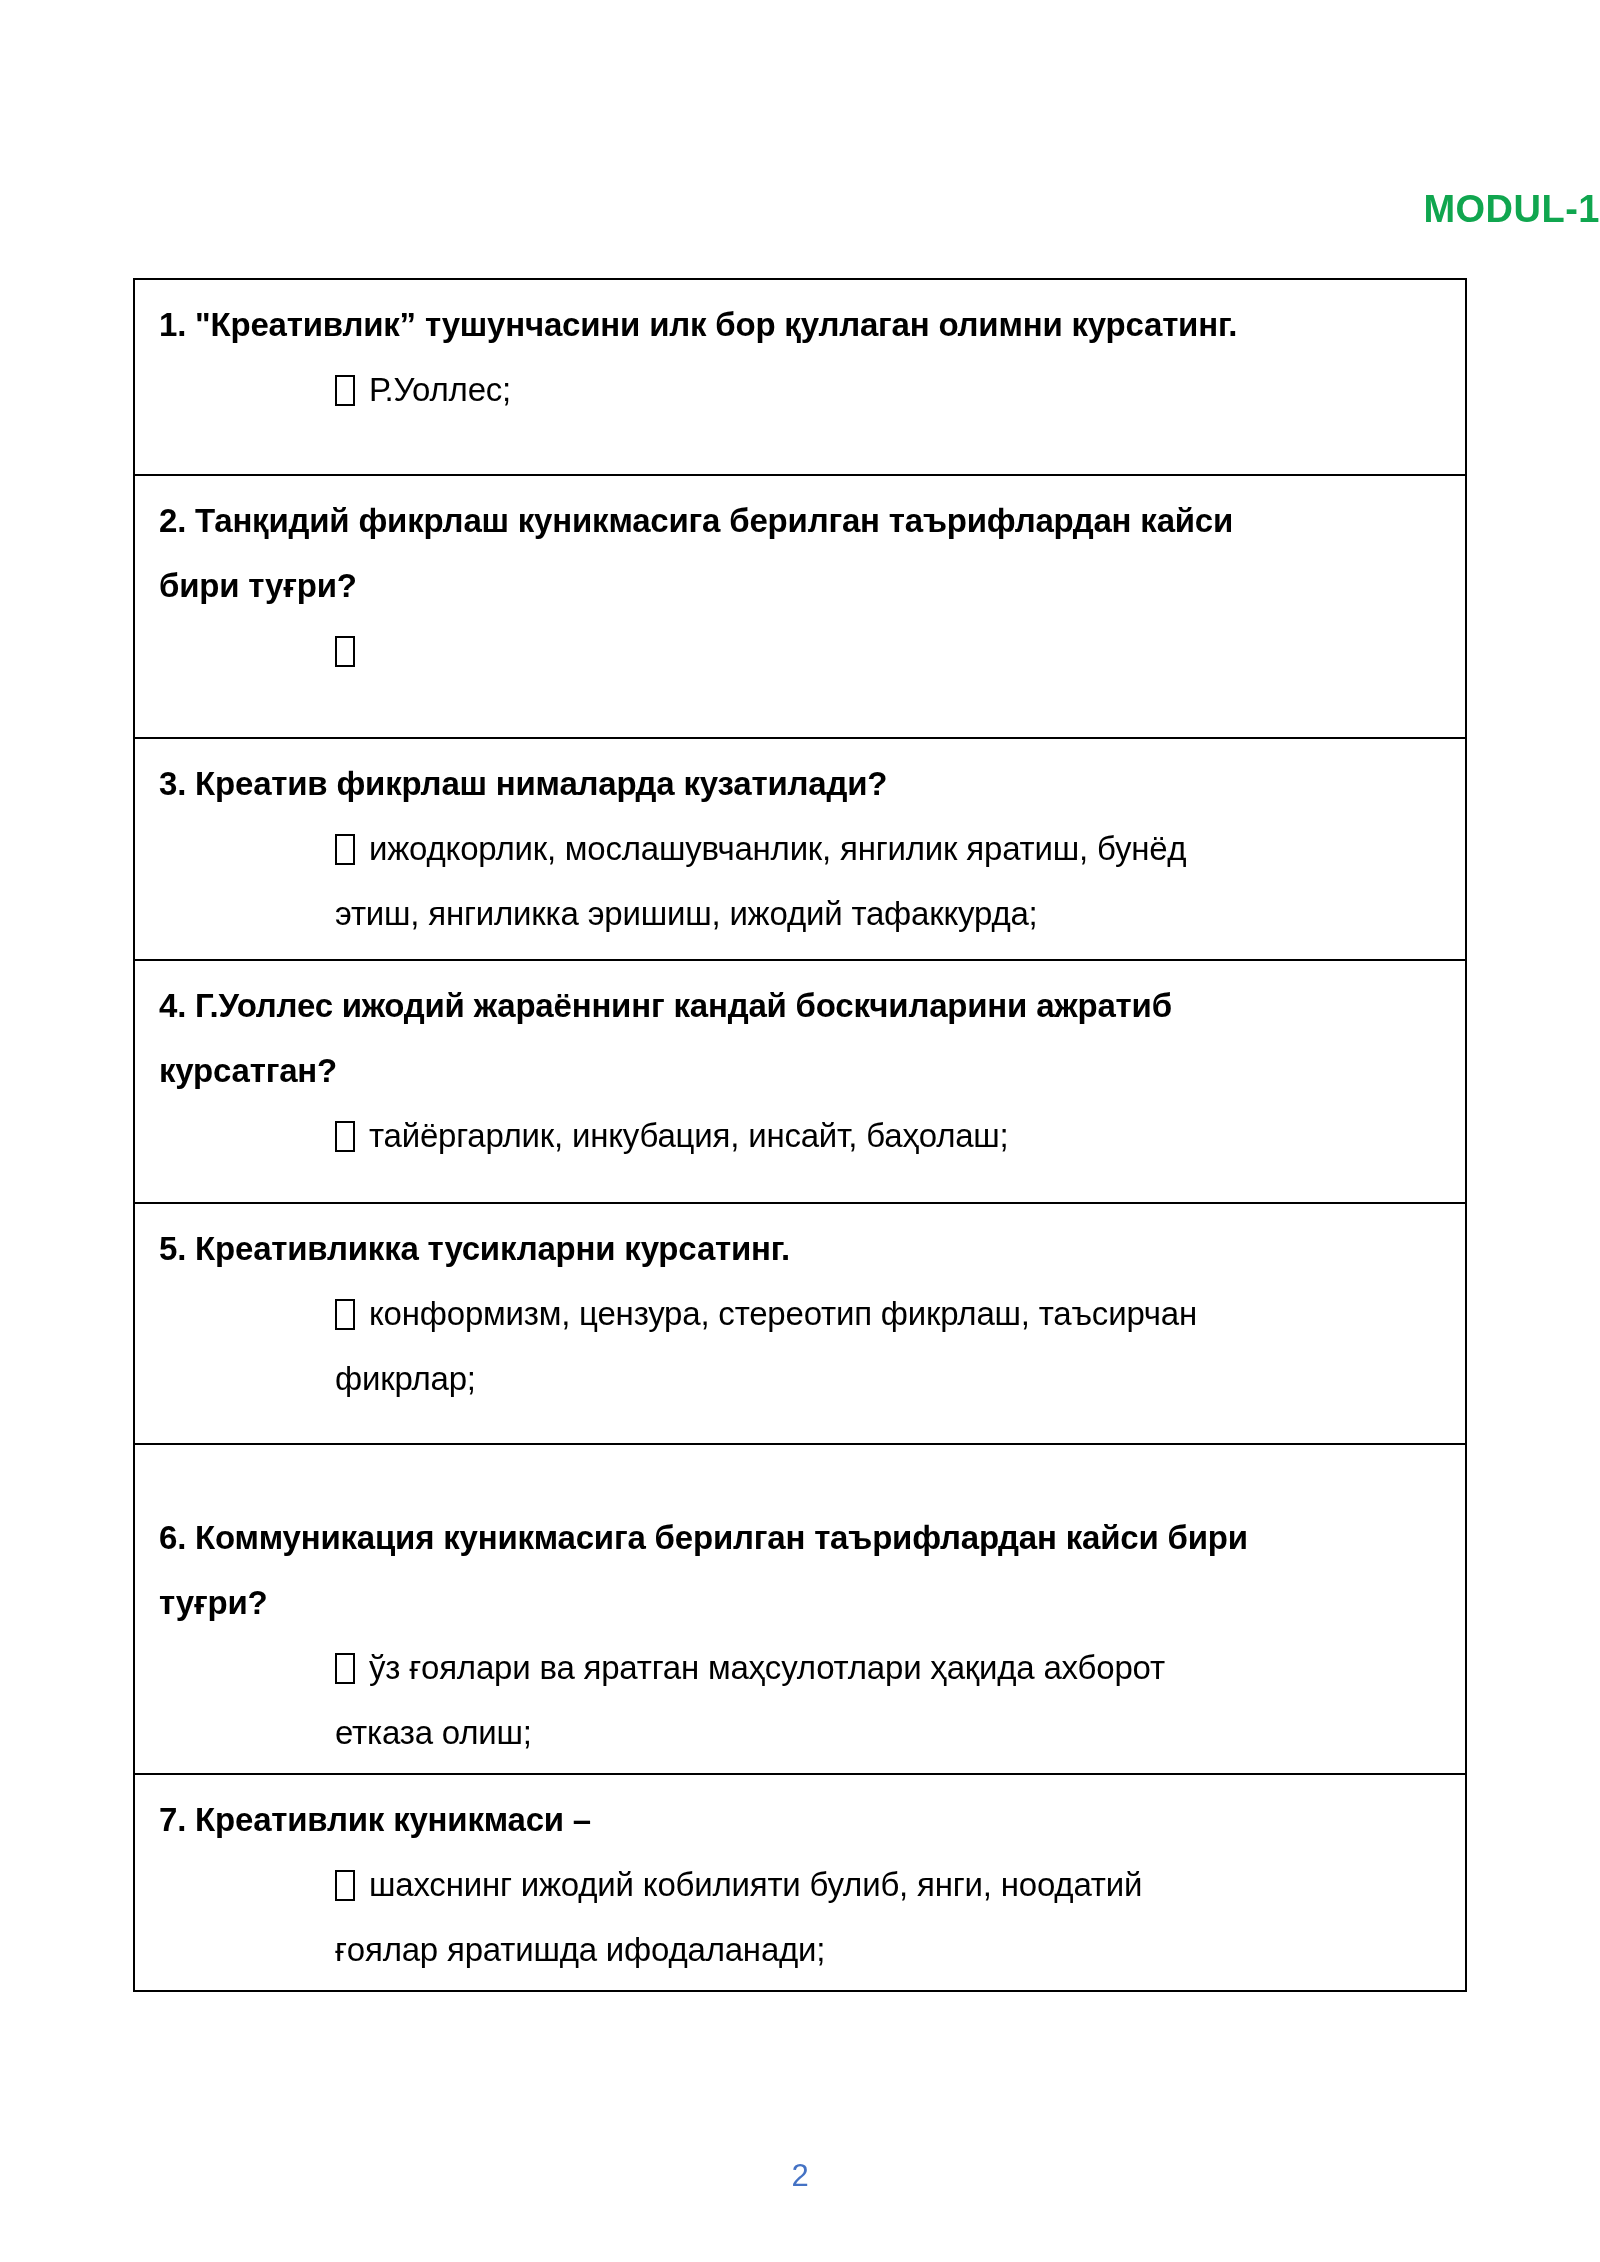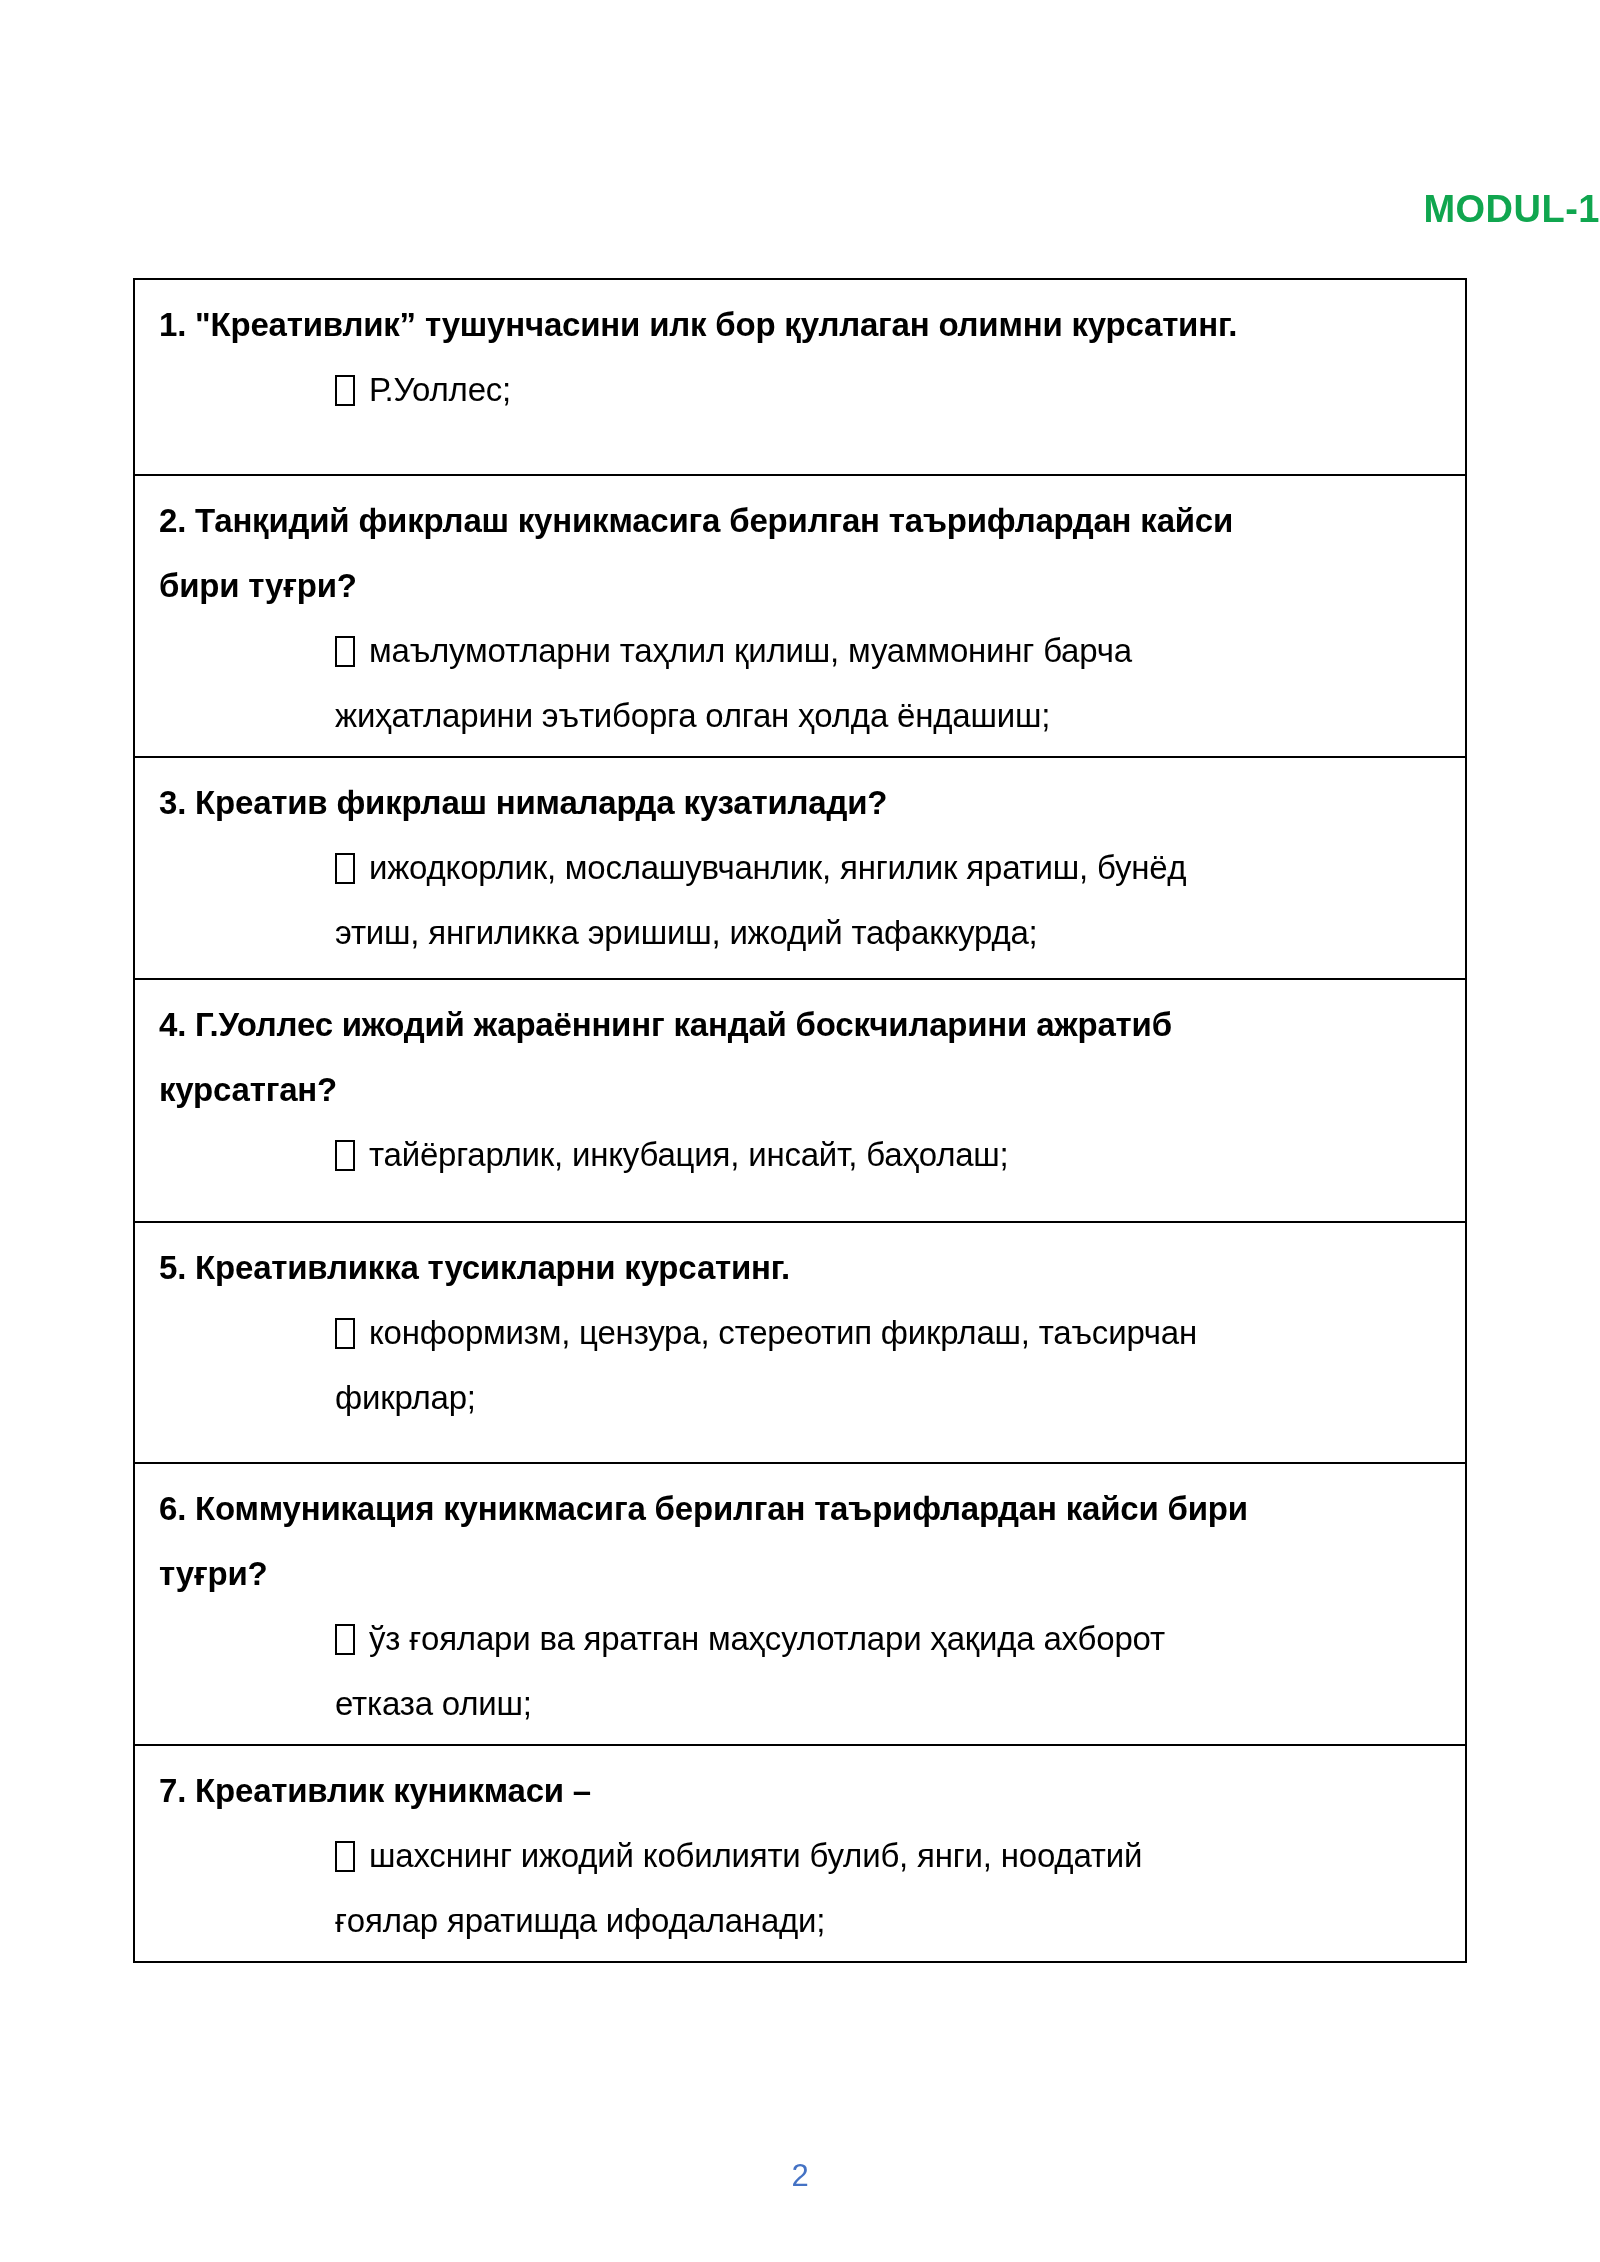--- a/index.html
+++ b/index.html
@@ -30,21 +30,21 @@
     border-bottom:2px solid #000;
     box-sizing:border-box;
     padding:12px 20px 8px 24px;
   }
   .qrow:last-child{border-bottom:none;}
   .qrow:nth-child(1){min-height:196px;}
   .qrow:nth-child(2){min-height:263px;}
   .qrow:nth-child(3){min-height:222px;}
   .qrow:nth-child(4){min-height:243px;}
   .qrow:nth-child(5){min-height:241px;}
-  .qrow:nth-child(6){min-height:277px;}
+  .qrow:nth-child(6){min-height:277px;margin-top:48px;}
   .qrow:nth-child(7){min-height:195px;}
   .question{
     font-size:33px;
     font-weight:bold;
     line-height:65px;
     letter-spacing:-0.2px;
     max-width:1140px;
   }
   .answer{
     font-size:33px;
@@ -77,21 +77,21 @@
 
   <div class="qtable">
 
     <div class="qrow">
       <div class="question">1. "Креативлик” тушунчасини илк бор қуллаган олимни курсатинг.</div>
       <div class="answer"><span class="box"></span><span>Р.Уоллес;</span></div>
     </div>
 
     <div class="qrow">
       <div class="question">2. Танқидий фикрлаш куникмасига берилган таърифлардан кайси бири туғри?</div>
-      <div class="answer"><span class="box"></span><span>маълумотларни таҳлил қилиш, муаммонинг барча жиҳатларини эътиборга олган ҳолда ёндашиш;</span></div>
+      <div class="answer"><span class="box"></span></div>
     </div>
 
     <div class="qrow">
       <div class="question">3. Креатив фикрлаш нималарда кузатилади?</div>
       <div class="answer"><span class="box"></span><span>ижодкорлик, мослашувчанлик, янгилик яратиш, бунёд этиш, янгиликка эришиш, ижодий тафаккурда;</span></div>
     </div>
 
     <div class="qrow">
       <div class="question">4. Г.Уоллес ижодий жараённинг кандай боскчиларини ажратиб курсатган?</div>
       <div class="answer"><span class="box"></span><span>тайёргарлик, инкубация, инсайт, баҳолаш;</span></div>

